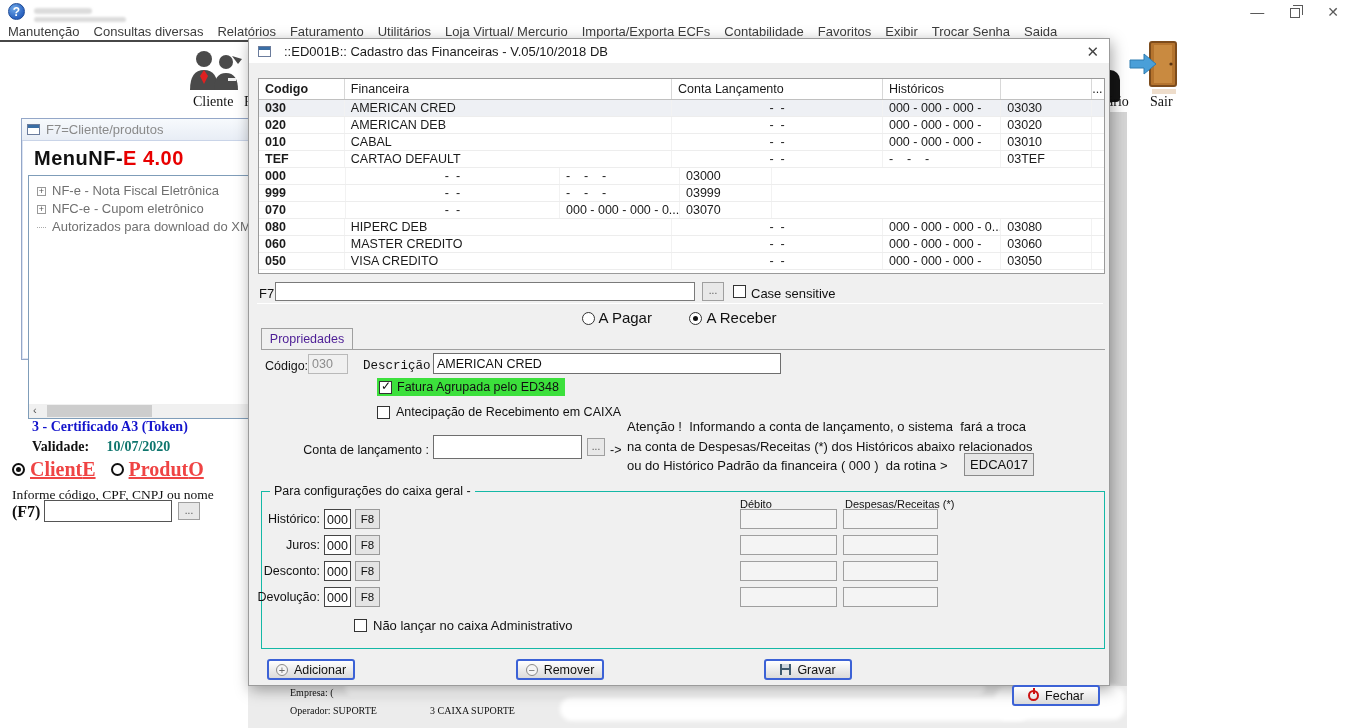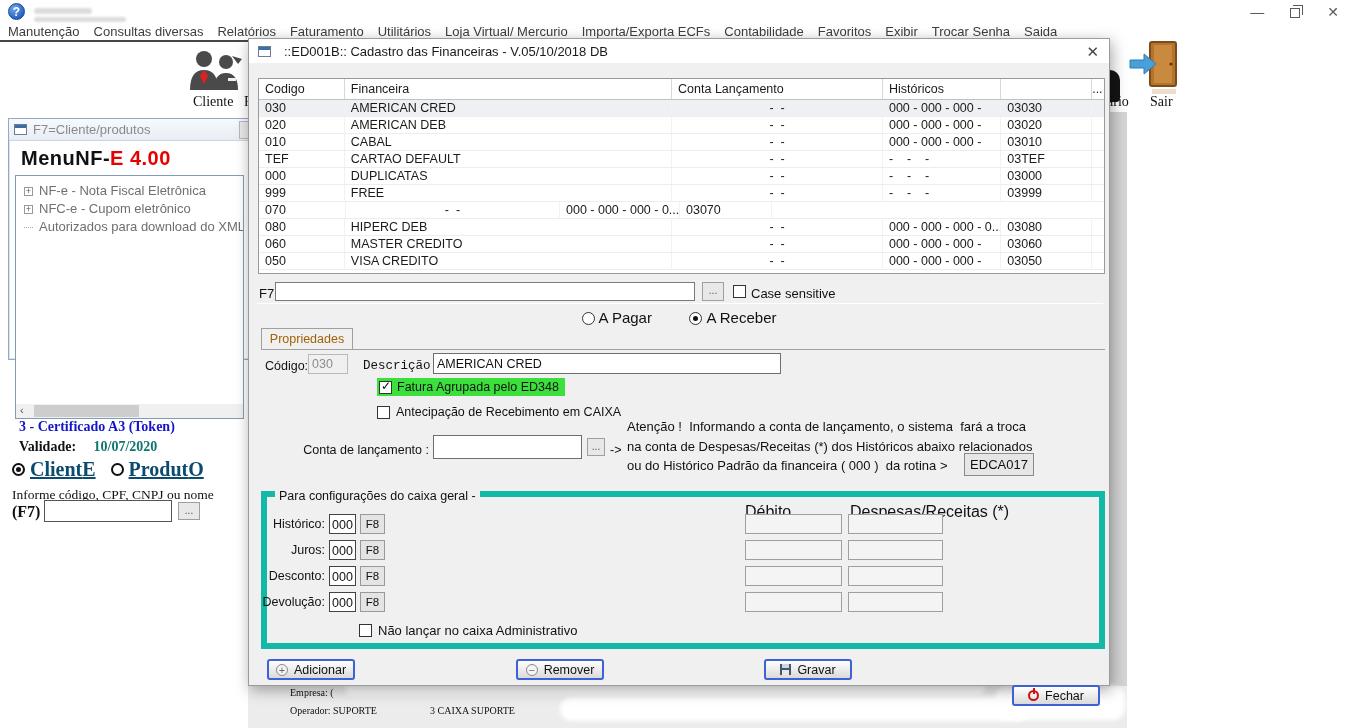--- a/index.html
+++ b/index.html
@@ -25,21 +25,21 @@
 
   
   .lbl-serif { font-family:"Liberation Serif", serif; font-size:14px; color:#111; }
   .cliente-wrap { left:188px; top:50px; width:60px; height:58px; overflow:hidden; }
   .sair-wrap { left:1128px; top:40px; width:60px; height:62px; }
   .partial-black-icon { left:1098px; top:70px; width:22px; height:32px; background:#151515;
       border-radius:6px 10px 4px 8px; z-index:2; }
   .grey-sliver { left:1110px; top:112px; width:17px; height:574px; background:#d5d5d5; z-index:1; }
 
   
-  #left-panel { left:8px; top:118px; width:242px; height:242px; background:#fff;
+  #left-panel { left:21px; top:118px; width:242px; height:242px; background:#fff;
      border:1px solid #94a7c8; box-shadow:0 0 0 1px #dbe3f2 inset; z-index:3; }
   .lp-titlebar { position:absolute; left:0; top:0; right:0; height:22px;
      background:linear-gradient(#f7fafd,#e8edf5); border-bottom:1px solid #c9d4e8;
      display:flex; align-items:center; padding-left:5px; }
   .lp-icon { width:13px; height:11px; border:1px solid #6b7c9c; background:#fff; position:relative; margin-right:6px; }
   .lp-icon:before { content:""; position:absolute; left:0; top:0; width:100%; height:3px; background:#3a6ea5; }
   .lp-title { font-size:13px; color:#8a8a8a; }
   .lp-titlebtn { position:absolute; right:0; top:2px; width:10px; height:18px; background:#e9e9e9; border:1px solid #b9b9b9; }
   .logo { position:absolute; left:12px; top:28px; font-size:20px; font-weight:bold; letter-spacing:0.5px; }
   .logo .black { color:#111; } .logo .red { color:#e80000; }
@@ -52,21 +52,21 @@
   .tree-scroll { position:absolute; left:1px; bottom:1px; width:225px; height:14px; background:#f0f0f0; }
   .tree-scroll .arrow { position:absolute; left:4px; top:0; font-size:11px; color:#555; }
   .tree-scroll .thumb { position:absolute; left:18px; top:1px; width:105px; height:12px; background:#cdcdcd; }
   .cert-line { position:absolute; left:10px; top:300px; font-family:"Liberation Serif", serif;
      font-weight:bold; font-size:14px; color:#1414cc; }
   .validade-line { position:absolute; left:10px; top:320px; font-family:"Liberation Serif", serif;
      font-weight:bold; font-size:14px; color:#111; }
   .validade-line .val { color:#0f766e; margin-left:14px; }
 
   
-  .big-radio-row { left:12px; top:458px; font-family:"Liberation Serif", serif; font-weight:bold; font-size:20px; color:#0c4a6e; }
+  .big-radio-row { left:12px; top:458px; font-family:"Liberation Serif", serif; font-weight:bold; font-size:20px; color:#ef4444; }
   .radio-dot { display:inline-block; width:13px; height:13px; border:2px solid #111; border-radius:50%; position:relative; top:0px; margin-right:5px; background:#fff; }
   .radio-dot.sel:before { content:""; position:absolute; left:2px; top:2px; width:5px; height:5px; background:#111; border-radius:50%; }
   .u { text-decoration:underline; }
   .hint-line { left:12px; top:487px; font-family:"Liberation Serif", serif; font-size:13.5px; color:#111; }
   .f7-label { left:12px; top:503px; font-family:"Liberation Serif", serif; font-weight:bold; font-size:16px; color:#111; }
   .f7-input { left:44px; top:500px; width:128px; height:22px; border:1px solid #555; background:#fff; }
   .small-browse { width:22px; height:18px; background:#e8e8e8; border:1px solid #9f9f9f;
      font-size:10px; color:#555; text-align:center; line-height:16px; }
   .f7-browse { left:178px; top:502px; }
 
@@ -84,58 +84,58 @@
   .dlg-close { position:absolute; right:10px; top:4px; font-size:15px; color:#444; cursor:default; }
 
   
   #fin-table { position:absolute; left:9px; top:39px; width:847px; height:196px;
      background:#fff; border:1px solid #9a9a9a; font-size:12.5px; }
   .thead { display:flex; height:21px; border-bottom:1px solid #c0c0c0; }
   .th { padding:3px 0 0 6px; color:#1a1a1a; border-right:1px solid #d8d8d8; overflow:hidden; white-space:nowrap; }
   .trow { display:flex; height:17px; border-bottom:1px solid #ededed; }
   .trow.sel { background:#eef0f4; }
   .tc { padding:1px 0 0 6px; color:#1a1a1a; border-right:1px solid #f2f2f2; white-space:pre; overflow:hidden; }
-  .w1{width:87px;} .w2{width:332px;} .w3{width:214px;} .w4{width:120px;} .w5{width:92px;} .w6{width:12px; border-right:none;}
+  .w1{width:87px;font-weight:bold;} .w2{width:332px;} .w3{width:214px;} .w4{width:120px;} .w5{width:92px;} .w6{width:12px; border-right:none;}
   .c3 { text-align:center; padding-left:0; }
 
   
   .dlg-f7-label { position:absolute; left:10px; top:247px; font-size:13px; color:#111; }
   .dlg-f7-input { position:absolute; left:26px; top:243px; width:420px; height:19px; border:1px solid #7a7a7a; background:#fff; }
   .dlg-f7-browse { position:absolute; left:453px; top:243px; width:22px; height:19px; }
   .checkbox { display:inline-block; width:13px; height:13px; border:1px solid #333; background:#fff; position:relative; flex:0 0 auto; }
   .checkbox.checked:before { content:"✓"; position:absolute; left:1px; top:-3px; font-size:12px; color:#111; }
   .dlg-case-box { position:absolute; left:484px; top:246px; }
   .dlg-case-label { position:absolute; left:502px; top:247px; font-size:13px; color:#111; }
   .groove { position:absolute; height:1px; background:#dcdcdc; border-bottom:1px solid #fff; }
 
   
   .dlg-radio-row { position:absolute; left:0; top:270px; width:100%; text-align:center; font-size:15px; color:#111; }
   .sm-radio { display:inline-block; width:13px; height:13px; border:1px solid #333; border-radius:50%; background:#fff; position:relative; top:2px; margin-right:4px; }
   .sm-radio.sel:before { content:""; position:absolute; left:3px; top:3px; width:5px; height:5px; background:#111; border-radius:50%; }
 
   
   .tab { position:absolute; left:12px; top:289px; width:92px; height:22px; background:#f0f0f0;
-     border:1px solid #a0a0a0; border-bottom:none; font-size:12.5px; text-align:center; padding-top:3px; color:#a16207; }
+     border:1px solid #a0a0a0; border-bottom:none; font-size:12.5px; text-align:center; padding-top:3px; color:#4c1d95; }
   .tab-line { position:absolute; left:12px; top:310px; width:844px; height:1px; background:#a0a0a0; }
 
   .flabel { position:absolute; font-size:12.5px; color:#111; white-space:nowrap; }
   .tinput { position:absolute; border:1px solid #6e6e6e; background:#fff; font-size:12.5px; padding:1px 3px;
      font-family:"Liberation Sans", sans-serif; color:#111; }
   .tinput:disabled { background:#f0f0f0; border:1px solid #b9b9b9; color:#8c8c8c; }
   .green-check-row { position:absolute; left:128px; top:339px; background:#3ce03c; display:flex; align-items:center;
      gap:5px; padding:2px 6px 2px 2px; font-size:12.5px; color:#111; }
   .plain-check-row { position:absolute; display:flex; align-items:center; gap:6px; font-size:12.5px; color:#111; }
   .atencao { position:absolute; font-size:13px; color:#111; white-space:pre; }
   .edca-btn { position:absolute; left:715px; top:414px; width:70px; height:23px; background:#e6e6e6;
      border:1px solid #8a8a8a; font-size:13px; text-align:center; padding-top:3px; color:#111; }
 
   
-  #gbox { position:absolute; left:12px; top:452px; width:844px; height:158px; border:6px solid #14b8a6; }
+  #gbox { position:absolute; left:12px; top:452px; width:844px; height:158px; border:1px solid #14b8a6; }
   .gbox-title { position:absolute; left:8px; top:-8px; background:#f0f0f0; padding:0 4px; font-size:12.5px; color:#111; }
-  .col-hdr { position:absolute; font-size:16px; color:#111; }
+  .col-hdr { position:absolute; font-size:11px; color:#111; }
   .grow-label { position:absolute; font-size:12.5px; color:#111; text-align:right; width:70px; }
   .grow-val { position:absolute; width:27px; height:20px; border:1px solid #444; background:#fff;
      font-size:12.5px; text-align:center; padding-top:2px; color:#111; }
   .f8-btn { position:absolute; width:25px; height:20px; background:#e4e4e4; border:1px solid #999;
      font-size:11.5px; text-align:center; padding-top:3px; color:#111; }
   .slot { position:absolute; width:97px; height:20px; background:#f4f4f4; border:1px solid #9f9f9f; }
 
   
   .dlg-btn { position:absolute; top:620px; width:88px; height:21px; border:2px solid #3c62d6; border-radius:3px;
      background:linear-gradient(#ffffff,#dadada); display:flex; align-items:center; justify-content:center;
@@ -290,29 +290,27 @@
           <div class="trow">
             <div class="tc w1">TEF</div>
             <div class="tc w2">CARTAO DEFAULT</div>
             <div class="tc w3 c3">-  -</div>
             <div class="tc w4">-    -    -</div>
             <div class="tc w5">03TEF</div>
             <div class="tc w6"></div>
           </div>
           <div class="trow">
             <div class="tc w1">000</div>
-            <div class="tc w2">DUPLICATAS</div>
             <div class="tc w3 c3">-  -</div>
             <div class="tc w4">-    -    -</div>
             <div class="tc w5">03000</div>
             <div class="tc w6"></div>
           </div>
           <div class="trow">
             <div class="tc w1">999</div>
-            <div class="tc w2">FREE</div>
             <div class="tc w3 c3">-  -</div>
             <div class="tc w4">-    -    -</div>
             <div class="tc w5">03999</div>
             <div class="tc w6"></div>
           </div>
           <div class="trow">
             <div class="tc w1">070</div>
             <div class="tc w3 c3">-  -</div>
             <div class="tc w4">000 - 000 - 000 - 0...</div>
             <div class="tc w5">03070</div>

